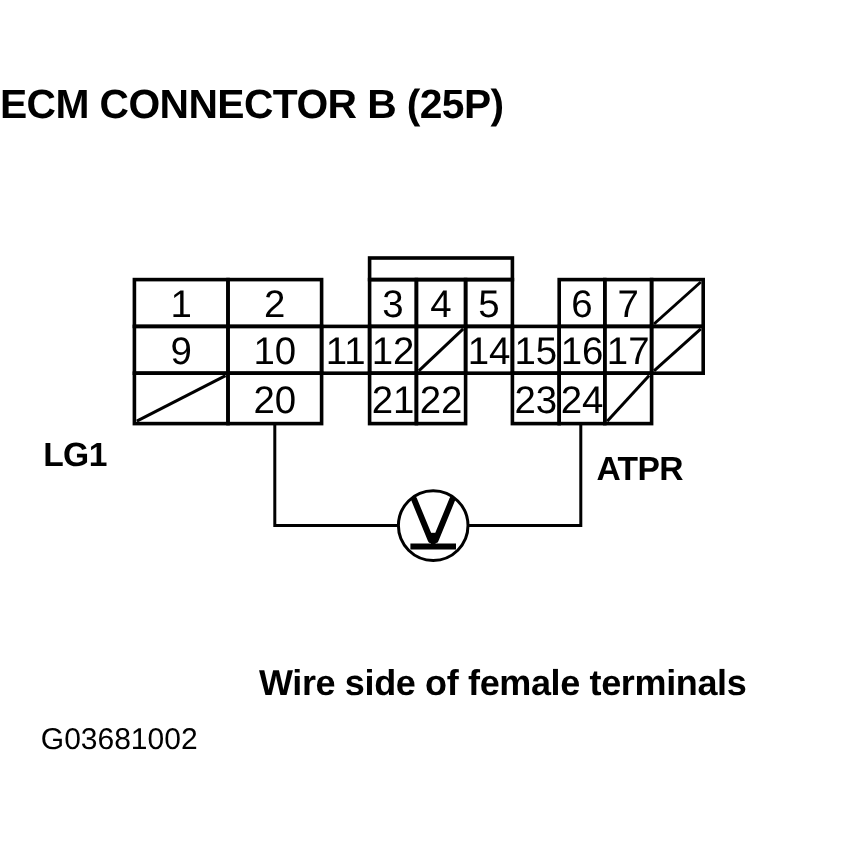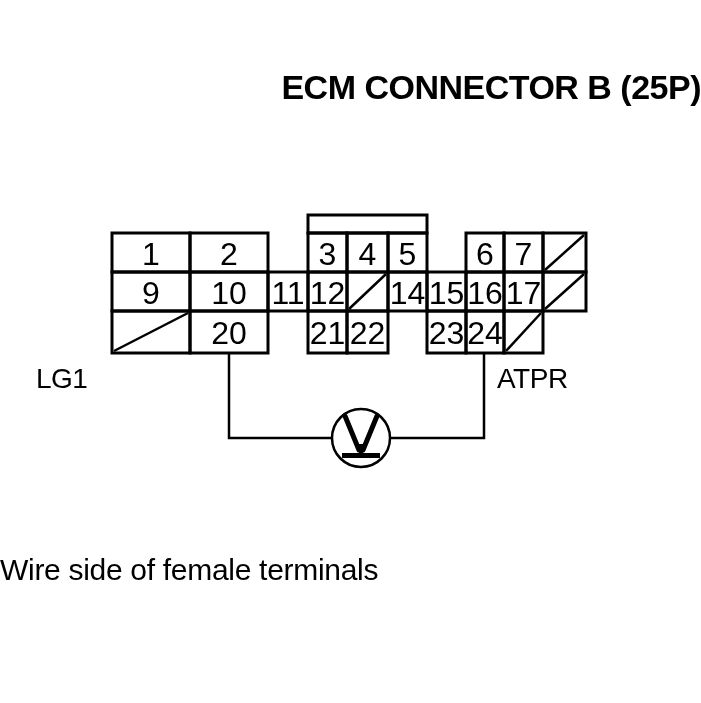--- a/index.html
+++ b/index.html
@@ -7,49 +7,49 @@
     position:relative;
     width:701px;height:703px;
     background:#ffffff;
     font-family:"Liberation Sans", sans-serif;
     color:#000;
     overflow:hidden;
   }
   .title{
     position:absolute;
     left:0; top:68px; width:701px;
-    text-align:right;
+    text-align:left;
     font-size:34px;
     font-weight:bold;
     letter-spacing:-0.5px;
     white-space:nowrap;
   }
   .diagram-svg{
     position:absolute;
     left:0; top:0;
     width:701px; height:703px;
   }
   .signal-label{
     position:absolute;
     top:362px;
     font-size:28px;
-    font-weight:normal;
+    font-weight:bold;
     line-height:34px;
     letter-spacing:-0.5px;
     white-space:nowrap;
   }
   .signal-label.left{ left:36px; }
-  .signal-label.right{ left:497px; }
+  .signal-label.right{ left:497px;margin-top:12px; }
   .signal-label span{ display:block; }
   .caption{
     position:absolute;
     left:0; top:553px; width:622px;
-    text-align:left;
+    text-align:right;
     font-size:30px;
-    font-weight:400;
+    font-weight:700;
     letter-spacing:-0.3px;
     white-space:nowrap;
   }
   .figure-id{
     position:absolute;
     left:34px; top:602px;
     font-size:25px;
     font-weight:400;
     white-space:nowrap;
   }
@@ -132,14 +132,15 @@
   <div class="signal-label left">
     <span>LG1</span>
   </div>
 
   <div class="signal-label right">
     <span>ATPR</span>
   </div>
 
   <div class="caption">Wire side of female terminals</div>
 
+  <div class="figure-id">G03681002</div>
 
 </div>
 
 </body></html>

